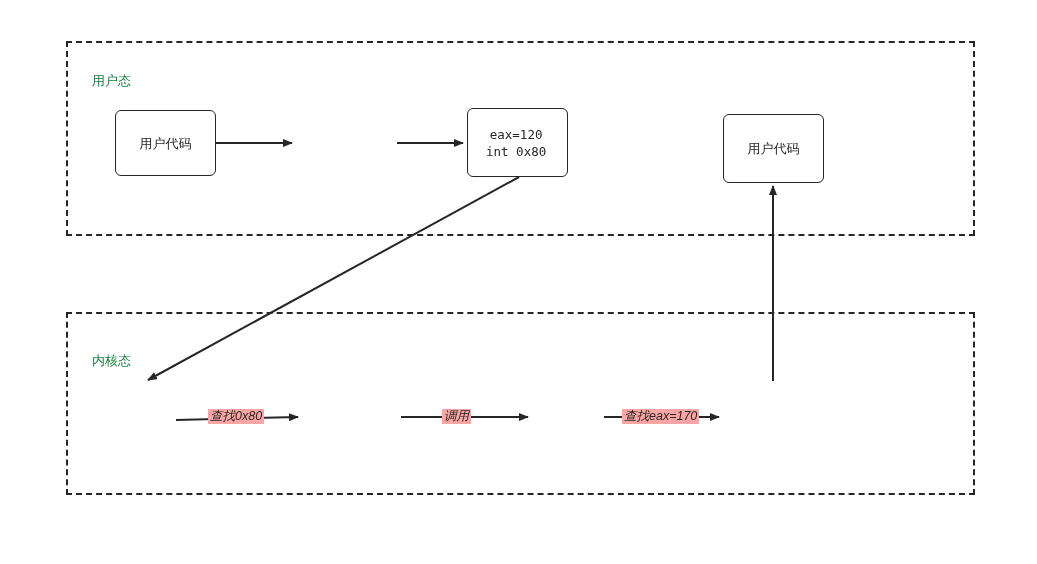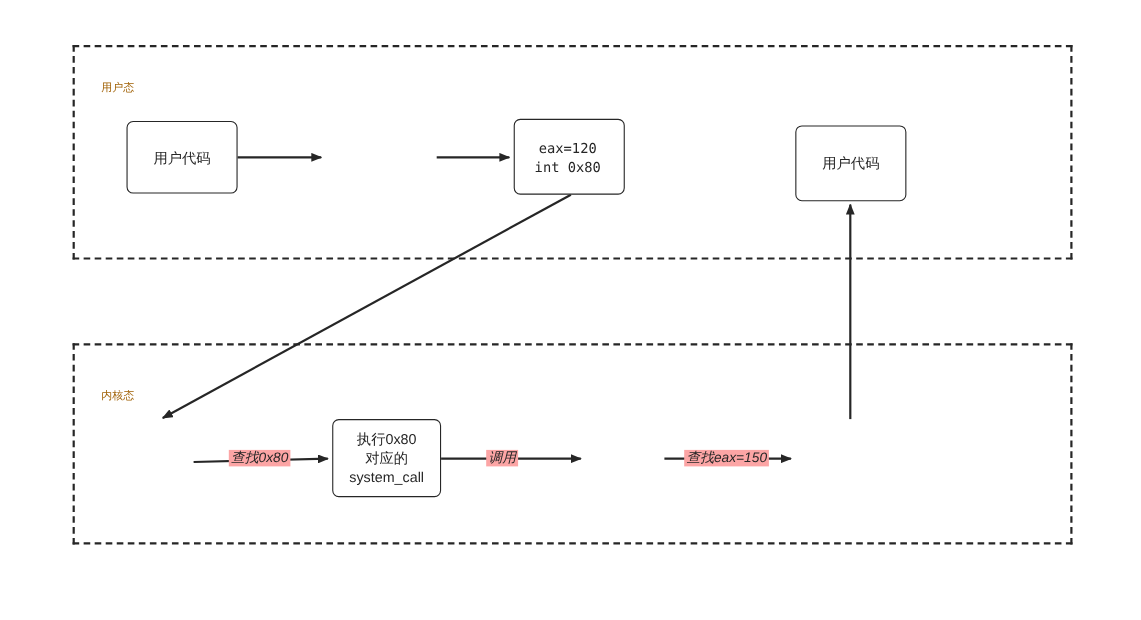--- a/index.html
+++ b/index.html
@@ -23,23 +23,23 @@
     height: 564px;
   }
   .swimlane {
     position: absolute;
     border: 2px dashed #262626;
     box-sizing: border-box;
     background: transparent;
   }
   .lane-label {
     position: absolute;
-    font-size: 10px;
+    font-size: 13px;
     line-height: 16px;
-    color: #a16207;
+    color: #15803d;
     white-space: nowrap;
   }
   .node {
     position: absolute;
     box-sizing: border-box;
     border: 1.6px solid #262626;
     border-radius: 6px;
     background: #ffffff;
     display: flex;
     align-items: center;
@@ -142,25 +142,22 @@
 
   <div class="node" style="left:115px; top:110px; width:101px; height:66px;">用户代码</div>
 
 
   <div class="node mono" style="left:467px; top:108px; width:101px; height:69px;">eax=120
 int 0x80</div>
 
   <div class="node" style="left:723px; top:114px; width:101px; height:69px;">用户代码</div>
 
 
-  <div class="node" style="left:302px; top:381px; width:99px; height:71px;">执行0x80
-对应的
-system_call</div>
 
 
 
   <div class="edge-label" style="left:208px; top:409px;">查找0x80</div>
 
   <div class="edge-label" style="left:442px; top:409px;">调用</div>
 
-  <div class="edge-label mixed" style="left:622px; top:409px;">查找eax=150</div>
+  <div class="edge-label mixed" style="left:622px; top:409px;">查找eax=170</div>
 
 </div>
 
 </body></html>

